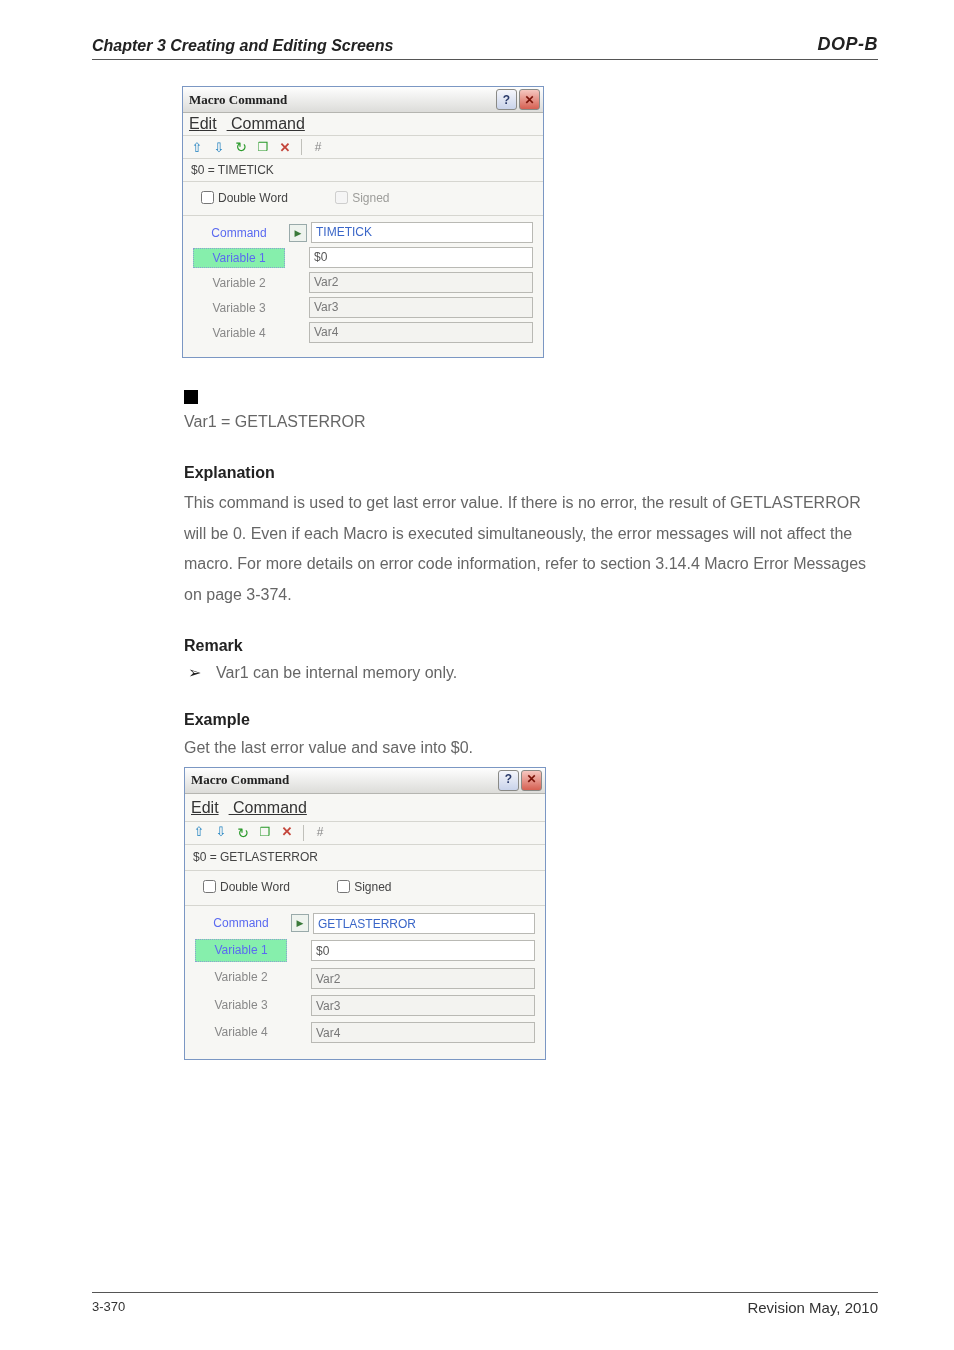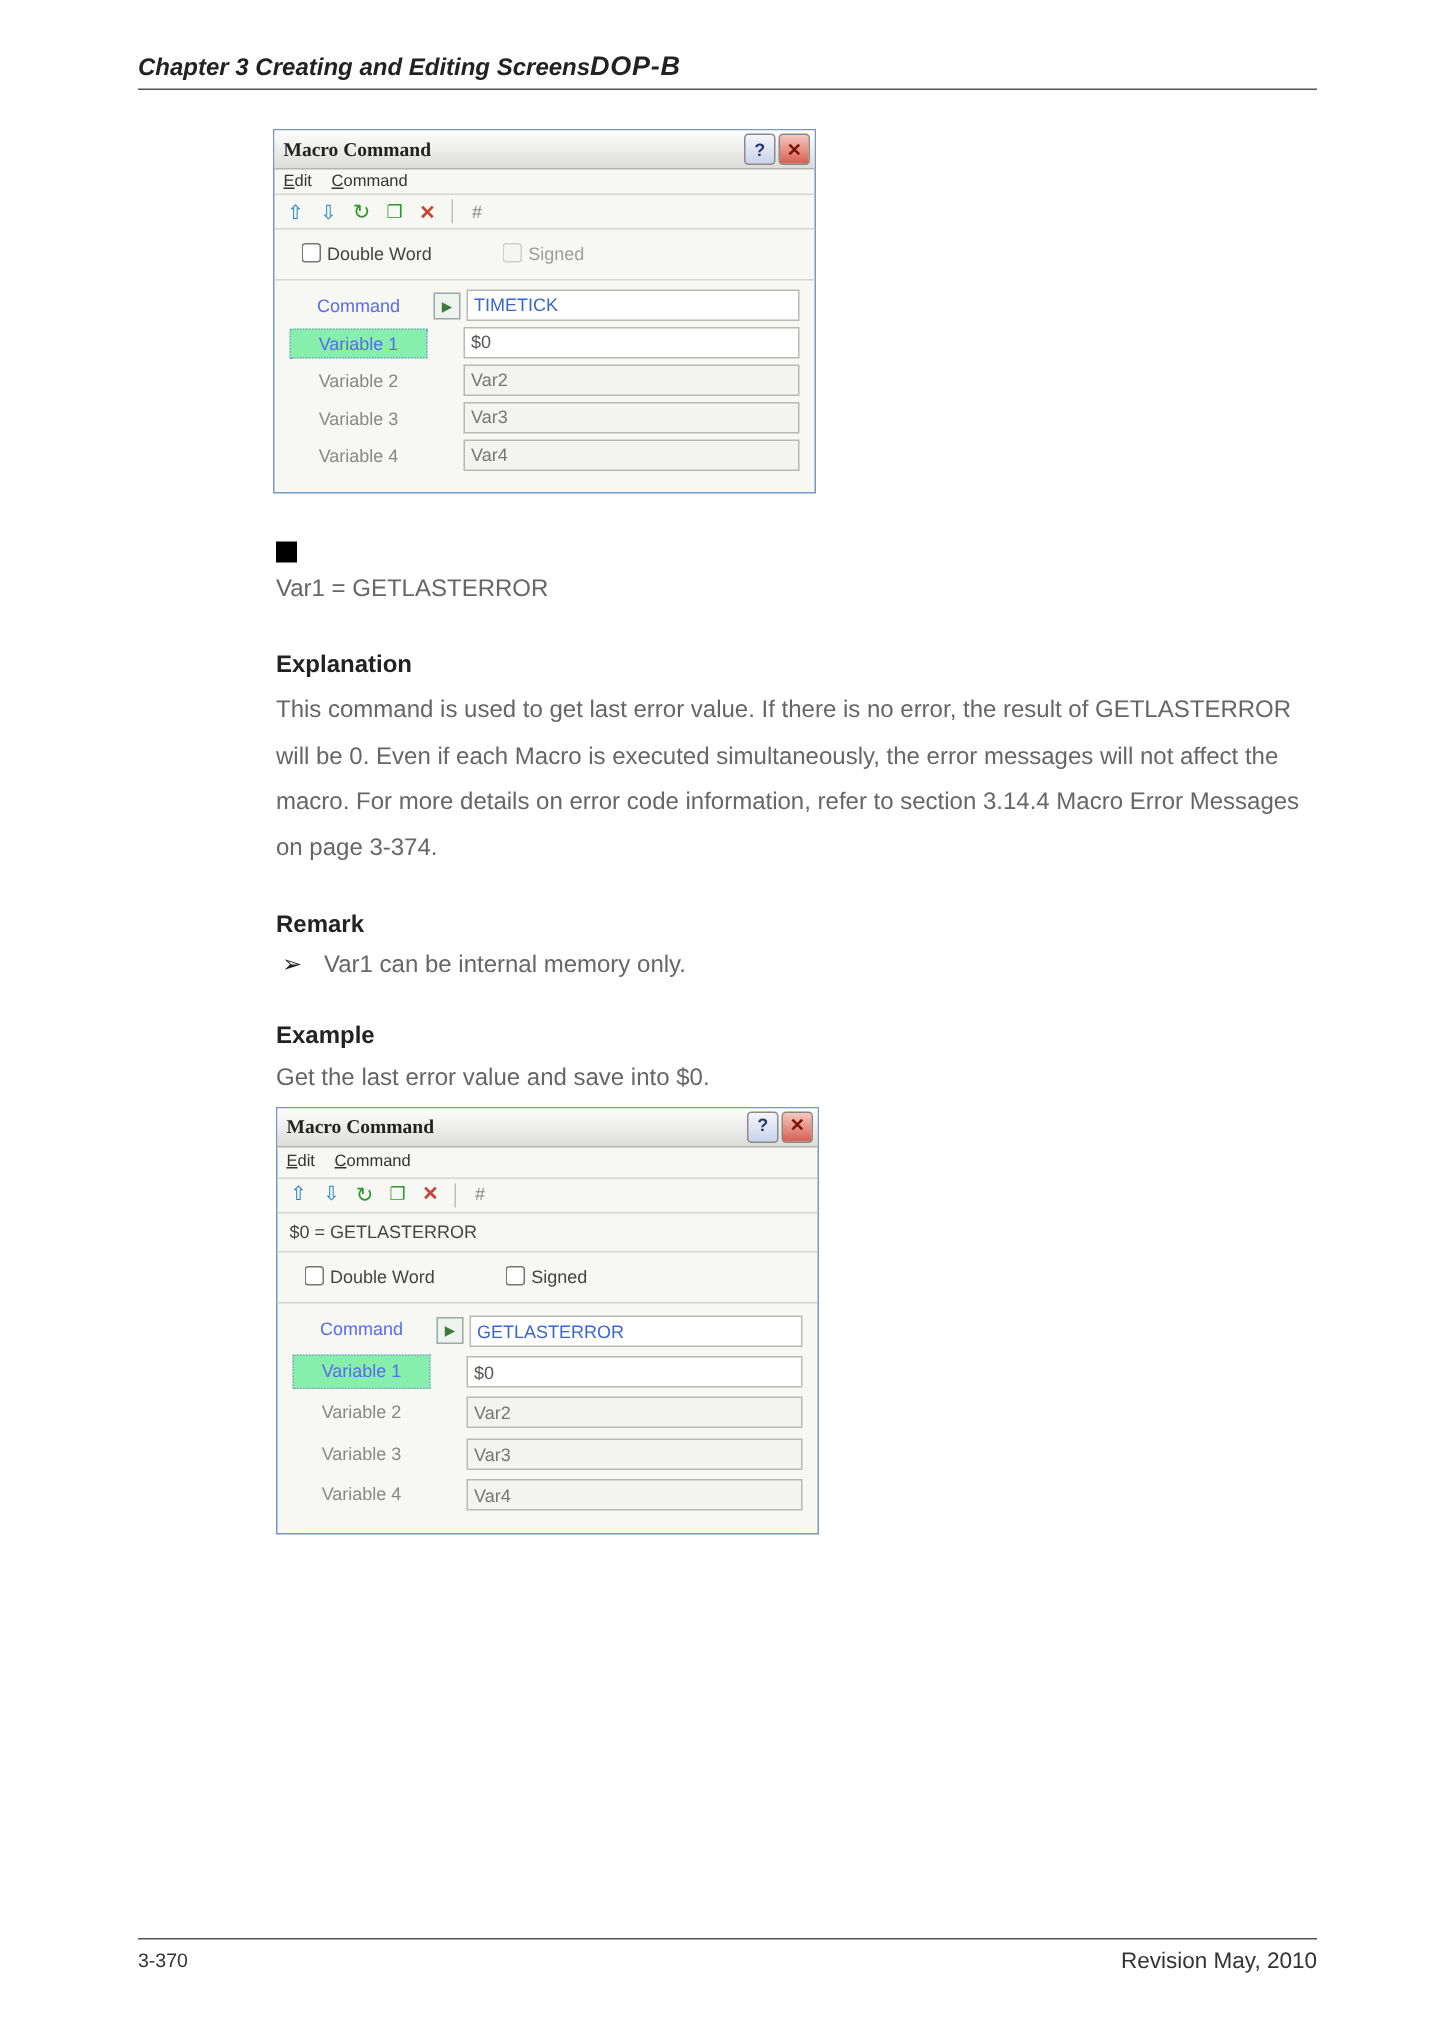--- a/index.html
+++ b/index.html
@@ -11,21 +11,21 @@
     width: 954px;
     height: 1350px;
     position: relative;
   }
   .page {
     padding: 34px 76px 0 92px;
     box-sizing: border-box;
   }
   .hdr {
     display: flex;
-    justify-content: flex-start;
+    justify-content: space-between;
     align-items: flex-end;
     border-bottom: 1px solid #555;
     padding-bottom: 4px;
   }
   .hdr-left {
     font-style: italic;
     font-weight: 700;
     font-size: 16px;
     color: #222;
   }
@@ -65,23 +65,24 @@
     border: 1px solid #8a8a86;
     border-radius: 3px;
     display: flex; align-items: center; justify-content: center;
     font-size: 12px; font-weight: 700;
   }
   .winbtn.help { background: linear-gradient(to bottom,#f5f6fb,#c9d3ea); color:#2a3a6a;}
   .winbtn.close { background: linear-gradient(to bottom,#f6c7c0,#d66052); color:#7a1208;}
   .menubar {
     padding: 2px 6px;
     font-family: Tahoma, sans-serif;
-    font-size: 11px;
+    font-size: 16px;
     color: #333;
     border-bottom: 1px solid #d6d6d0;
+    text-decoration: underline;
   }
   .menubar span { margin-right: 10px; }
   .menubar span u { text-decoration: underline; }
   .toolbar {
     display: flex;
     align-items: center;
     padding: 3px 6px;
     gap: 6px;
     border-bottom: 1px solid #d6d6d0;
   }
@@ -175,20 +176,21 @@
     </div>
     <div class="toolbar">
       <div class="tico up">⇧</div>
       <div class="tico dn">⇩</div>
       <div class="tico ref">↻</div>
       <div class="tico cp">❐</div>
       <div class="tico del">✕</div>
       <div class="sep"></div>
       <div class="tico hash">#</div>
     </div>
+    <div class="eqrow">$0 = TIMETICK</div>
     <div class="opts">
       <label><input type="checkbox" style=""><span>Double Word</span></label>
       <label class="dis"><input type="checkbox" disabled="" style=""><span>Signed</span></label>
     </div>
     <div class="rows">
       <div class="row">
         <div class="lbl semi">Command</div>
         <div class="play">▶</div>
         <div class="fld hl">TIMETICK</div>
       </div>

